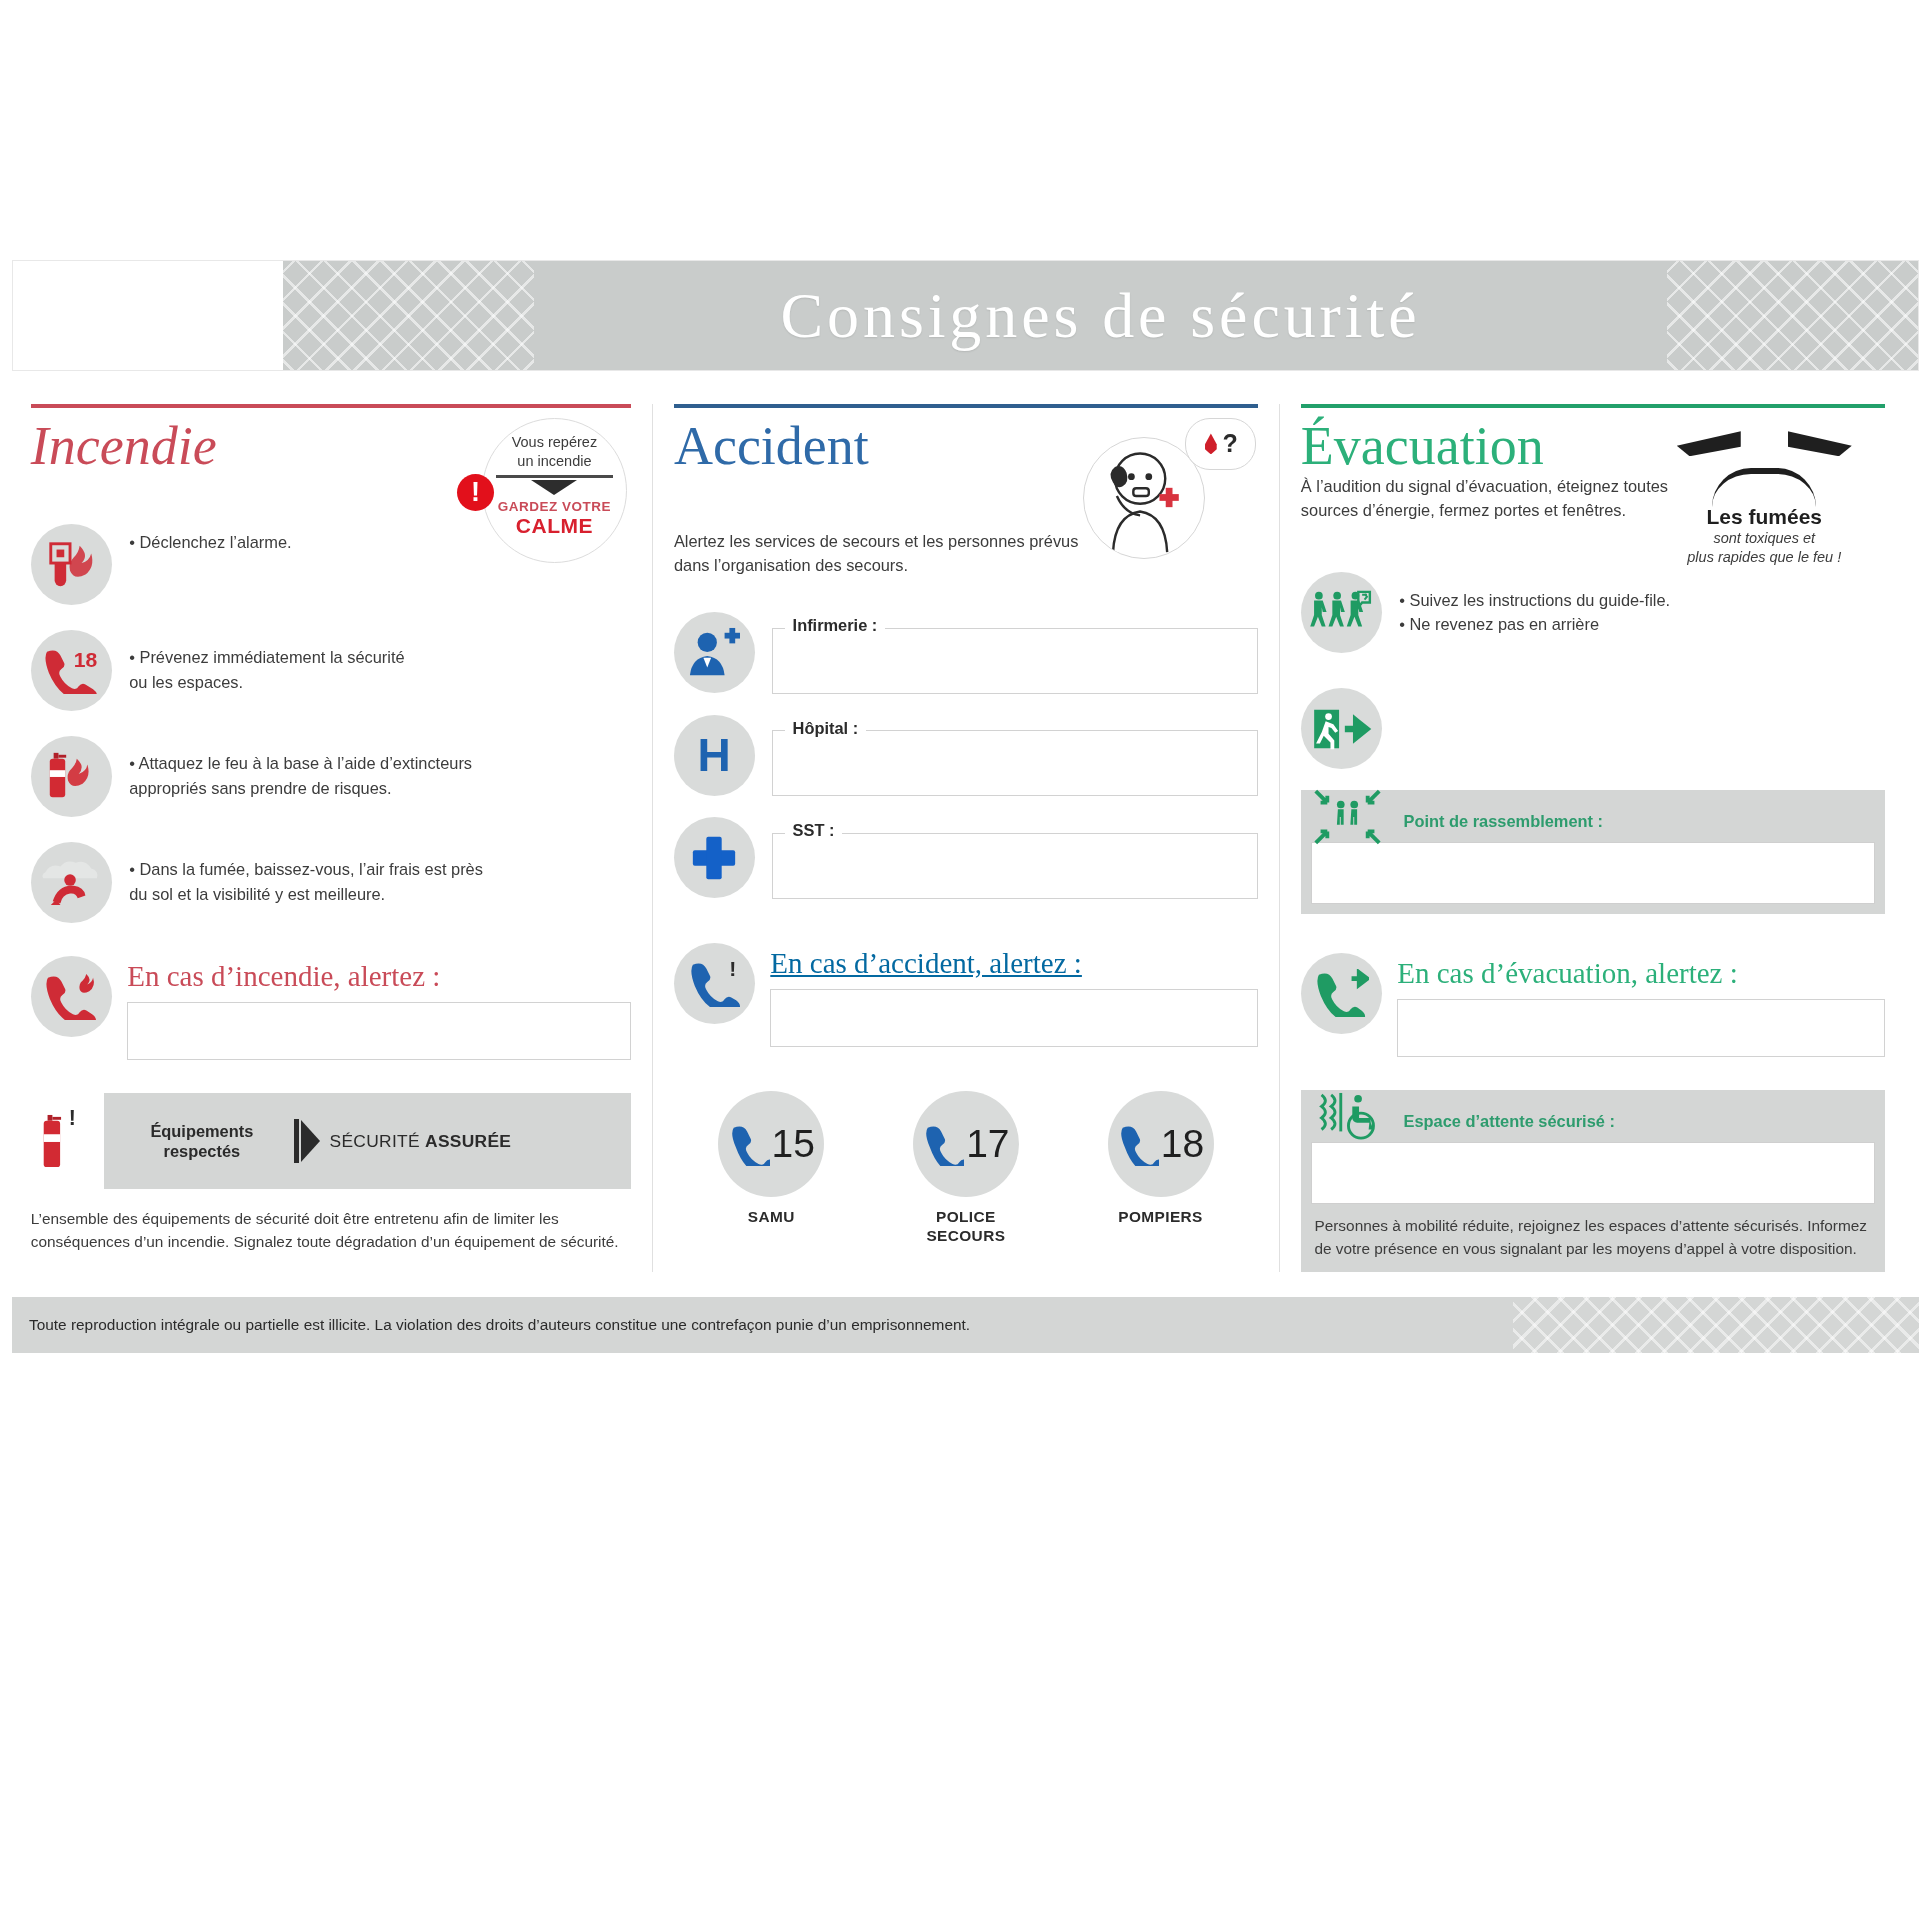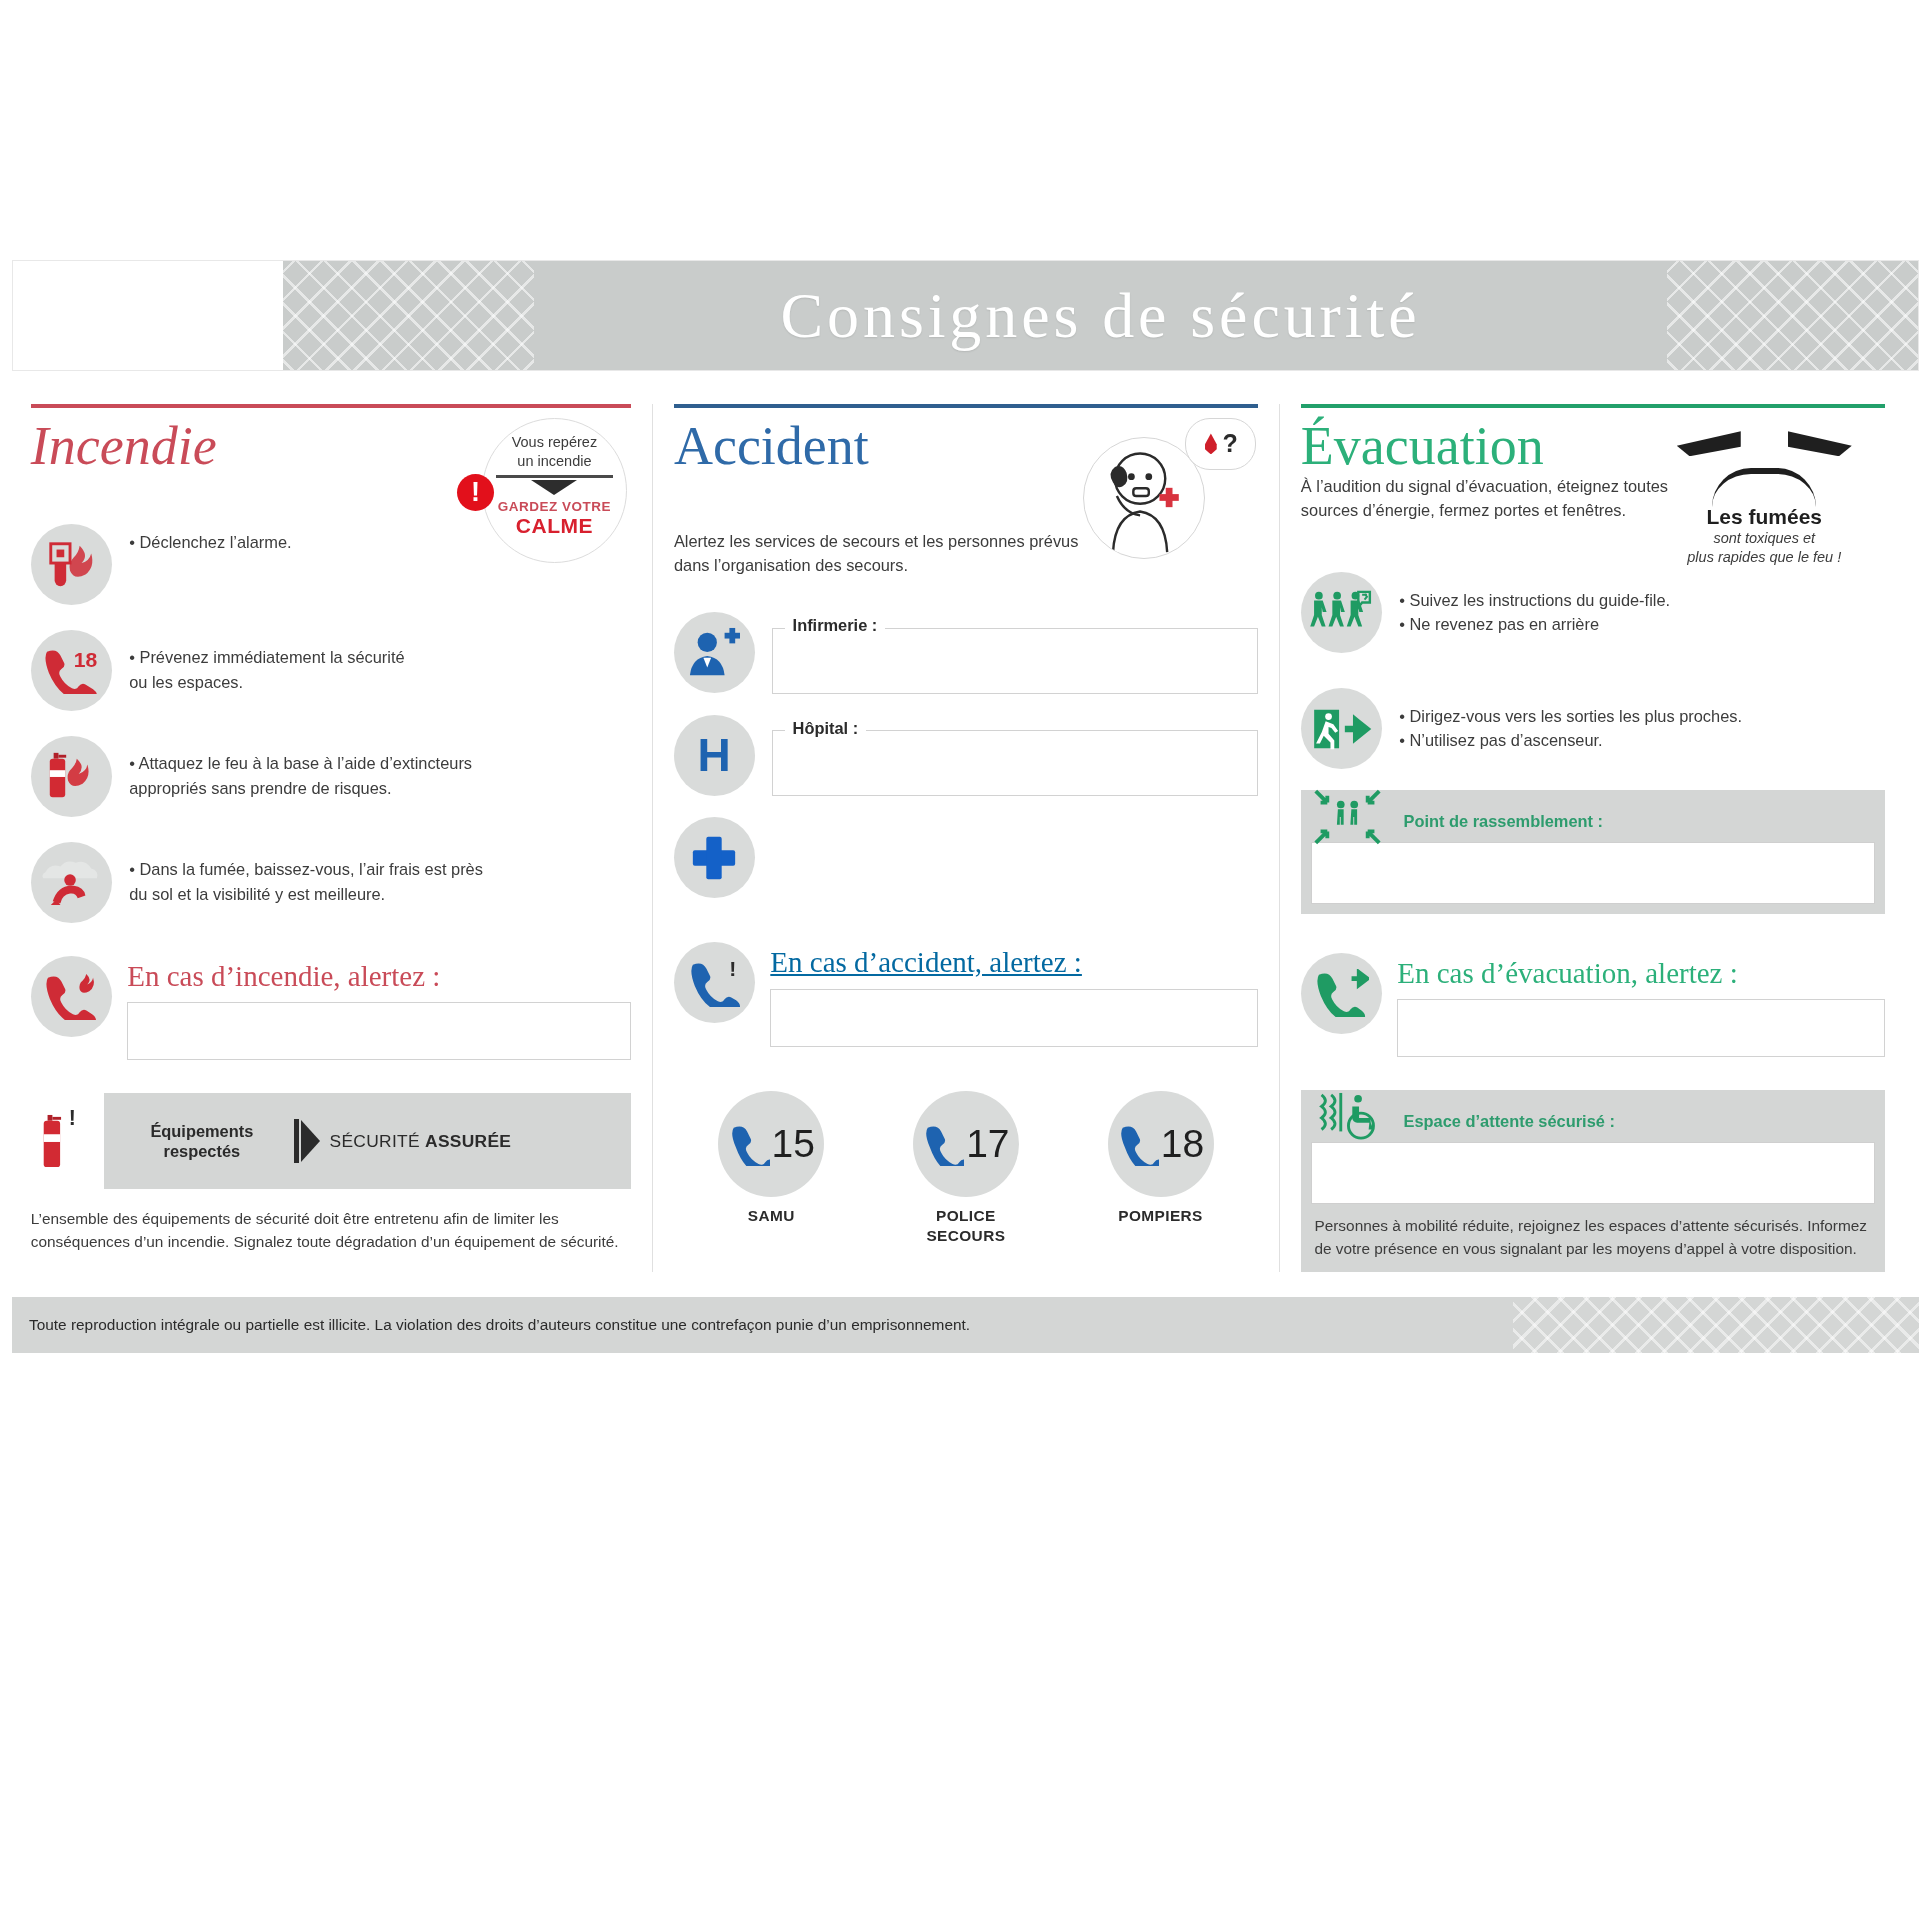--- a/index.html
+++ b/index.html
@@ -532,20 +532,23 @@
 
       <div class="fieldrow">
         <div class="iconbubble">
           <svg width="50" height="50" viewBox="0 0 52 52">
             <g fill="#1461c8">
               <rect x="4" y="18" width="44" height="16" rx="2"></rect>
               <rect x="18" y="4" width="16" height="44" rx="2"></rect>
             </g>
           </svg>
         </div>
+        <div class="field">
+          <span class="field-label">SST :</span>
+        </div>
       </div>
 
       <div class="alertrow" style="margin-top:44px">
         <div class="iconbubble">
           <svg width="54" height="48" viewBox="0 0 56 50">
             <path d="M6 6 q10 -4 14 4 l4 8 q1 4 -3 6 q-4 3 -1 8 q4 8 12 12 q5 2 7 -2 q3 -4 7 -2 l5 3 q7 5 2 11 q-6 6 -16 2 Q18 52 8 28 Q2 12 6 6 z" fill="#1e63b0"></path>
             <text x="44" y="18" font-family="Liberation Sans, sans-serif" font-size="22" font-weight="bold" fill="#2b2b2b">!</text>
           </svg>
         </div>
         <div style="flex:1 1 auto">
@@ -632,24 +635,20 @@
         <div class="iconbubble">
           <svg width="62" height="46" viewBox="0 0 64 48">
             <path d="M4 4 h26 v40 h-26 z" fill="#1f9b63"></path>
             <g fill="#ffffff">
               <circle cx="19" cy="11" r="3.5"></circle>
               <path d="M16 16 l8 3 l5 7 l-3 2 l-4 -5 l-3 -1 v7 l6 7 v9 h-4 v-7 l-7 -7 l-4 8 h-4 l6 -12 z"></path>
             </g>
             <path d="M36 24 h16 M48 16 l10 8 l-10 8 z" stroke="#1f9b63" stroke-width="7" fill="#1f9b63"></path>
           </svg>
         </div>
-        <div class="row-text">
-          <span class="bullet-line">• Dirigez-vous vers les sorties les plus proches.</span>
-          <span class="bullet-line">• N’utilisez pas d’ascenseur.</span>
-        </div>
       </div>
 
       <div class="greybox">
         <div class="greybox-icon">
           <svg width="75" height="60" viewBox="0 0 78 62">
             <g fill="#1f9b63">
               <circle cx="32" cy="18" r="4"></circle>
               <path d="M29 23 h6 v16 h-3 v-8 h-1 v8 h-3 z"></path>
               <circle cx="46" cy="18" r="4"></circle>
               <path d="M43 23 h6 v16 h-3 v-8 h-1 v8 h-3 z"></path>

